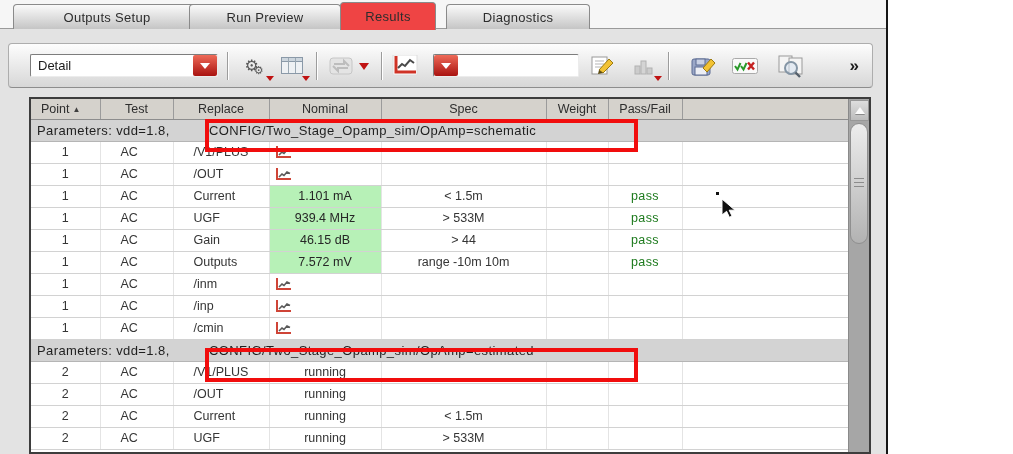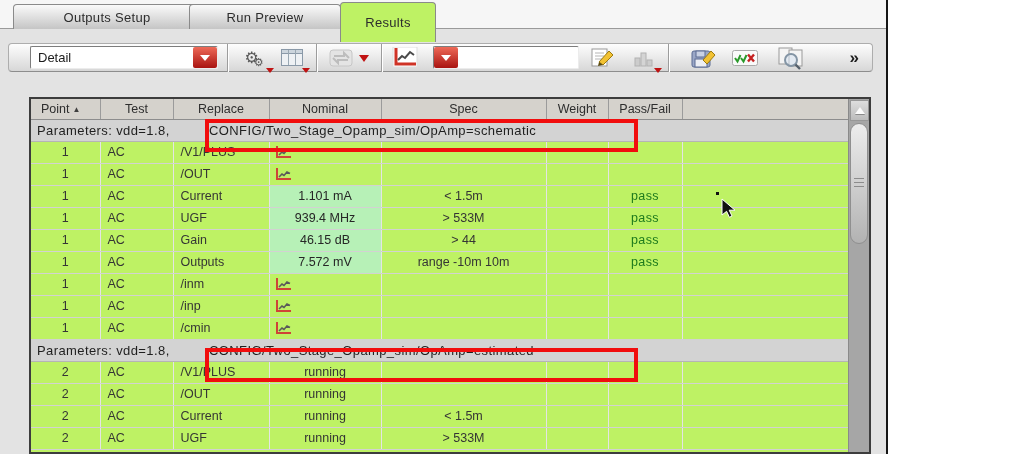--- a/index.html
+++ b/index.html
@@ -6,49 +6,49 @@
   html,body { width:1013px; height:454px; background:#ffffff; font-family:"Liberation Sans", sans-serif; }
   #page { position:relative; width:1013px; height:454px; overflow:hidden; background:#fff; }
 
   
   .window { position:absolute; left:0; top:0; width:888px; height:454px; background:#e3e3e3; border-right:2px solid #161616; }
   .window::before { content:''; position:absolute; left:8px; top:32px; bottom:0; border-left:1px dotted #bfbfbf; }
 
   
   .tabstrip { position:absolute; left:0; top:0; width:100%; height:29px; background:#f6f6f6; border-bottom:1px solid #9a9a9a; z-index:2; }
   .tab { position:absolute; top:4px; height:25px; background:linear-gradient(#fafafa,#c5c5c5); border:1px solid #8a8a8a; border-bottom:none; border-radius:4px 4px 0 0; display:flex; align-items:center; justify-content:center; font-size:13px; color:#2d2d2d; letter-spacing:.3px; cursor:default; }
-  .tab.active { top:2px; height:40px; background:#bef264; z-index:4; }
+  .tab.active { top:2px; height:28px; background:#ef4444; z-index:4; }
   .tab1 { left:13px; width:188px; } .tab2 { left:182px; width:152px;margin-left:7px; }
   .tab3 { left:340px; width:96px; } .tab4 { left:446px; width:144px; }
 
   
   .main { position:absolute; left:0; top:30px; right:0; bottom:0; background:#e3e3e3; }
-  .toolbar { position:absolute; left:8px; top:13px; width:865px; height:29px; background:linear-gradient(#fdfdfd,#d7d7d7); border:1px solid #adadad; border-bottom-color:#8d8d8d; border-radius:4px; display:flex; align-items:center; z-index:3; }
+  .toolbar { position:absolute; left:8px; top:13px; width:865px; height:45px; background:linear-gradient(#fdfdfd,#d7d7d7); border:1px solid #adadad; border-bottom-color:#8d8d8d; border-radius:4px; display:flex; align-items:center; z-index:3; }
   .tsep { width:1px; height:28px; background:#9c9c9c; box-shadow:1px 0 0 #fff; margin:0 9px; flex:none; }
   .combo { height:23px; background:#fff; border:1px solid; border-color:#7d7d7d #ececec #ececec #7d7d7d; border-radius:2px; display:flex; align-items:stretch; flex:none; }
   .combo .val { flex:1; display:flex; align-items:center; padding-left:7px; font-size:13px; color:#1b1b1b; }
   .combo .btn { width:24px; background:linear-gradient(#ee6a58,#a91310); border-radius:2px; display:flex; align-items:center; justify-content:center; }
   .tri-dn-w { width:0; height:0; border:5px solid transparent; border-top:6px solid #fff; margin-top:5px; }
   .tri-dn-r { width:0; height:0; border:5px solid transparent; border-top:7px solid #c01212; margin-top:6px; }
   .tbtn { position:relative; display:flex; align-items:center; justify-content:center; flex:none; height:32px; }
   .corner-tri::after { content:''; position:absolute; right:-3px; bottom:-3px; border:4px solid transparent; border-top:5px solid #c01212; }
   .gear-big { font-size:16px; color:#5a5a5a; line-height:1; }
   .gear-small { font-size:11px; color:#5a5a5a; line-height:1; margin-left:-5px; margin-top:10px; }
   .overflow { margin-left:auto; margin-right:14px; font-size:17px; font-weight:bold; color:#1c1c1c; letter-spacing:-1px; }
 
   
-  .tableframe { position:absolute; left:29px; top:67px; width:842px; height:357px; border:2px solid #3d3d3d; background:#bef264; overflow:hidden; z-index:1; }
+  .tableframe { position:absolute; left:29px; top:67px; width:842px; height:357px; border:2px solid #3d3d3d; background:#ffffff; overflow:hidden; z-index:1; }
   table.grid { border-collapse:collapse; table-layout:fixed; width:817px; }
   .grid th { height:20px; background:#d5d2cc; font-weight:normal; font-size:12.5px; color:#2e2e2e; border-right:1px solid #9b9b9b; border-bottom:1px solid #8d8d8d; padding:0; text-align:center; white-space:nowrap; overflow:hidden; }
   .grid th.hl { text-align:left; padding-left:10px; }
   .grid th.filler { border-right:none; }
   .grid td { height:22px; font-size:12.5px; color:#353535; border-bottom:1px solid #d2d2d2; border-right:1px solid #e4e4e4; padding:0 4px; white-space:nowrap; overflow:hidden; }
   .grid td.filler { border-right:none; }
   .grid td.c { text-align:center; }
-  .grid td.l { padding-left:7px; }
+  .grid td.l { padding-left:20px; }
   .grid td.green { background:#b7f1b7; color:#262626; }
   .grid td.pass { color:#1d7a1d; letter-spacing:.4px; }
   .grid tr.paramrow td { background:#d3d3d3; border-bottom:1px solid #b5b5b5; border-right:none; font-size:13px; color:#1f1f1f; letter-spacing:.4px; padding-left:6px; }
   .pfx { display:inline-block; width:172px; }
   .sort-asc { font-size:8px; color:#3f3f3f; margin-left:3px; vertical-align:1px; }
 
   
   .scrollbar { position:absolute; top:0; right:0; width:21px; height:100%; background:#a6a6a6; border-left:1px solid #8a8a8a; }
   .sb-up { position:absolute; top:1px; left:1px; width:19px; height:21px; background:linear-gradient(#dedede,#bcbcbc); border:1px solid #979797; display:flex; align-items:center; justify-content:center; }
   .sb-up span { width:0; height:0; border-left:5px solid transparent; border-right:5px solid transparent; border-bottom:7px solid #fbfbfb; filter:drop-shadow(0 1px 0 #8a8a8a); }
@@ -71,20 +71,23 @@
 
     <div class="tabstrip">
       <div class="tab tab1">
           <span>Outputs Setup</span>
         </div>
       <div class="tab tab2">
           <span>Run Preview</span>
         </div>
       <div class="tab tab3 active">
           <span>Results</span>
+        </div>
+      <div class="tab tab4">
+          <span>Diagnostics</span>
         </div>
     </div>
 
     <div class="main">
 
       <div class="toolbar">
         <div class="combo" style="margin-left:21px; width:188px;">
           <span class="val">Detail</span>
           <span class="btn">
               <span class="tri-dn-w"></span>

